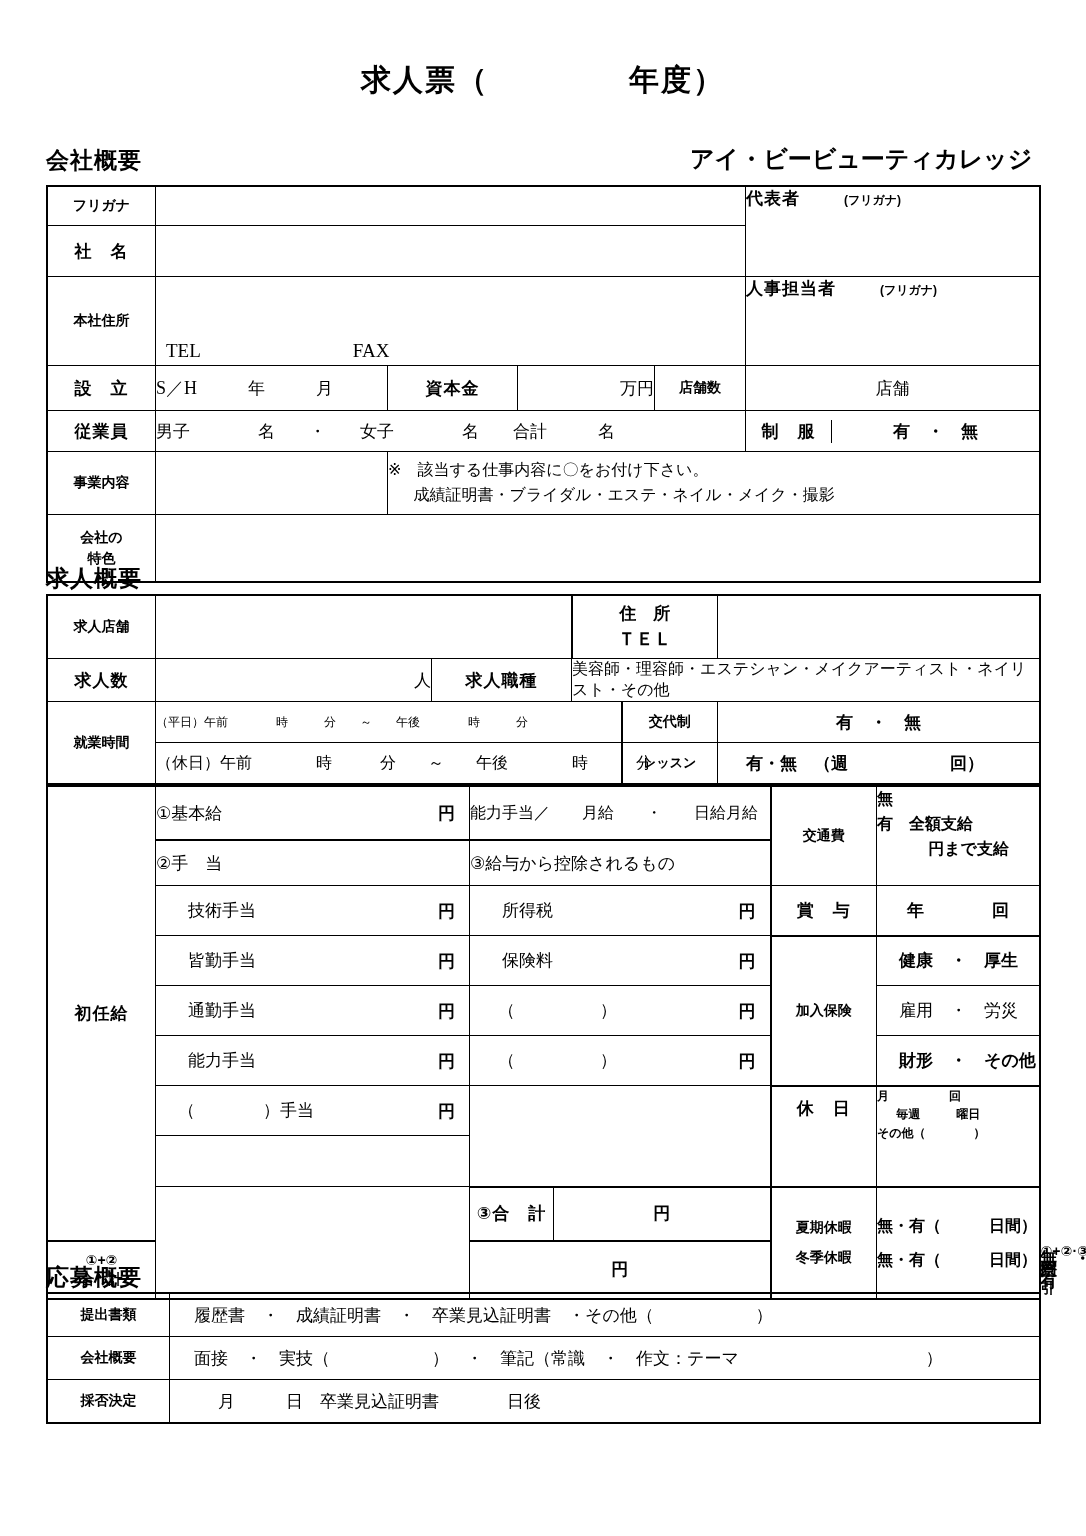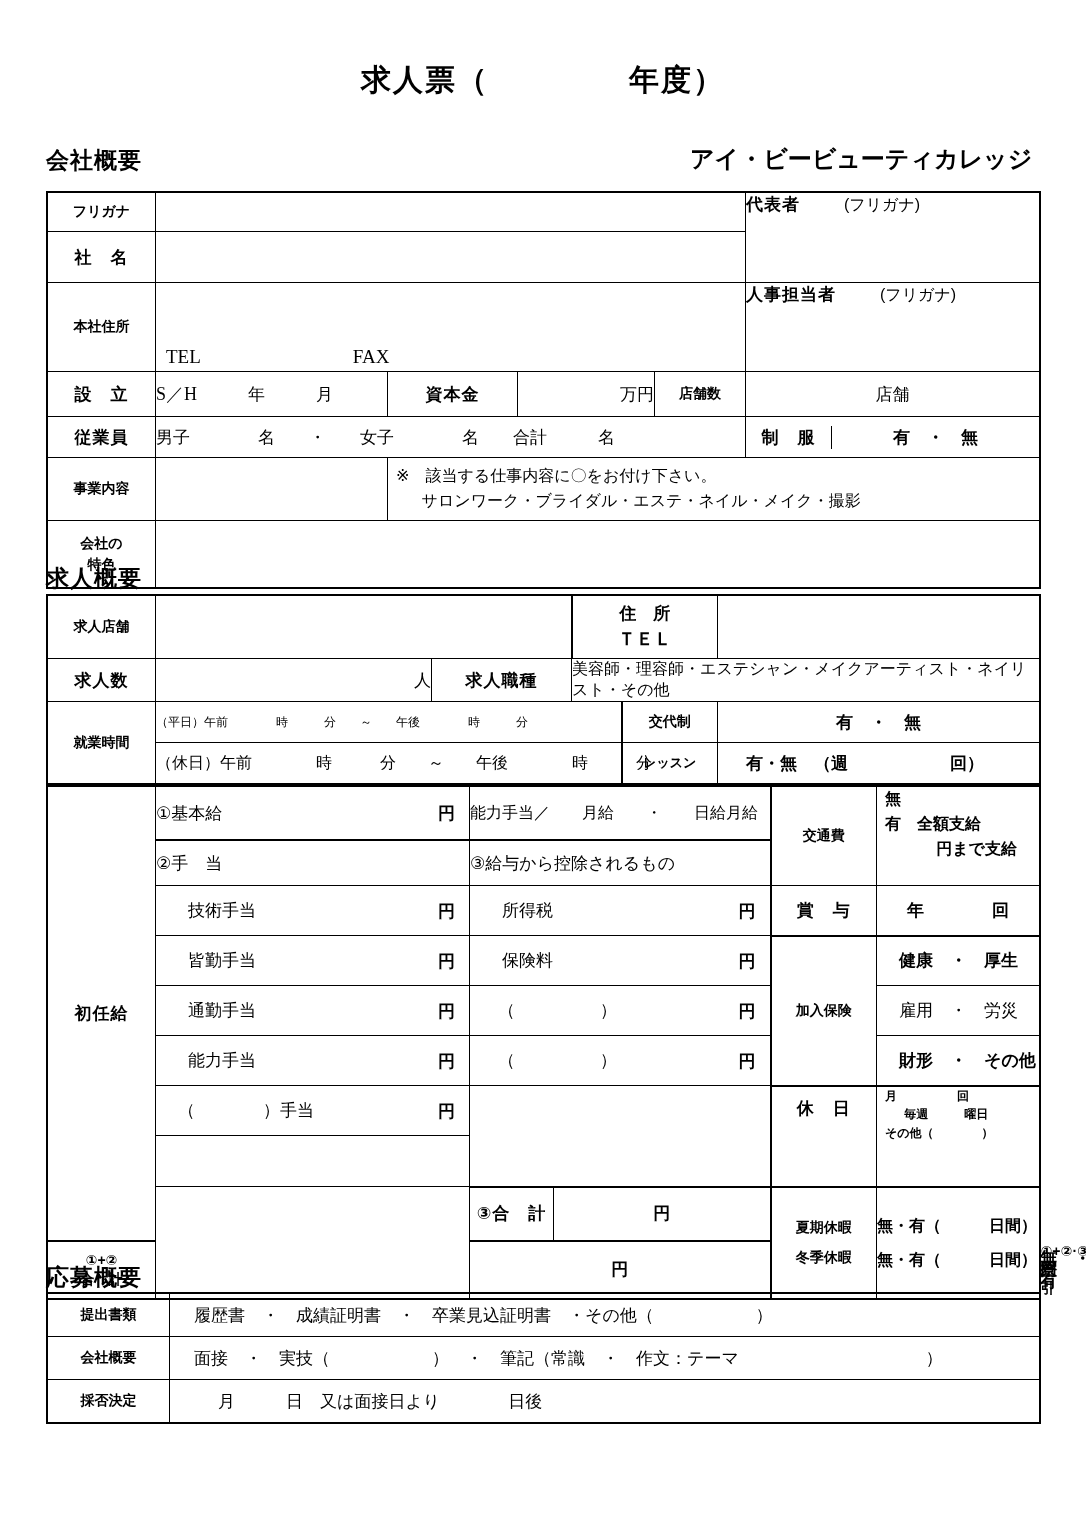--- a/index.html
+++ b/index.html
@@ -68,38 +68,38 @@
     font-size: 17px;
     letter-spacing: 1px;
   }
   .lbl-sm {
     text-align: center;
     font-weight: bold;
     font-size: 14px;
     letter-spacing: 0px;
   }
   .kana {
-    font-size: 16px;
-    font-weight: normal;
+    font-size: 12px;
+    font-weight: bold;
     padding-left: 44px;
   }
   .cellpad { padding: 3px 10px; }
   .ctr { text-align: center; }
   .lft { text-align: left; }
   .rgt { text-align: right; }
   .nw { white-space: nowrap; }
 
   .serif { font-family: "Liberation Serif", "DejaVu Serif", serif; }
 
   
   .frame-thick { outline: 2px solid #000; outline-offset: -1px; }
   .bold-t { border-top: 2px solid #000 !important; }
   .bold-l { border-left: 2px solid #000 !important; }
 
-  .stack { line-height: 1.55; margin-left: 8px; }
+  .stack { line-height: 1.55; }
   .row2 { line-height: 1.5; }
 
   .sp2 { display: inline-block; width: 2em; }
   .sp3 { display: inline-block; width: 3em; }
   .sp4 { display: inline-block; width: 4em; }
   .sp5 { display: inline-block; width: 5em; }
   .sp6 { display: inline-block; width: 6em; }
   .sp8 { display: inline-block; width: 8em; }
 
   .yen-right {
@@ -118,21 +118,21 @@
 
 <div class="page">
 
   <div class="doc-title">
     <span>求人票（</span><span class="gap"></span><span>年度）</span>
   </div>
 
   <div class="sec-head" style="left:46px; top:145px;">会社概要</div>
   <div class="org-name" style="left:690px; top:143px;">アイ・ビービューティカレッジ</div>
 
-  <table class="grid frame-thick" style="left:47px; top:192px; width:992px;">
+  <table class="grid frame-thick" style="left:47px; top:186px; width:992px;">
     <colgroup>
       <col style="width:108px">
       <col style="width:232px">
       <col style="width:130px">
       <col style="width:137px">
       <col style="width:91px">
       <col style="width:294px">
     </colgroup>
     <tbody>
 
@@ -192,21 +192,21 @@
             </table>
         </td>
       </tr>
 
       <tr>
         <td class="lbl-sm" style="height:62px;">事業内容</td>
         <td></td>
         <td colspan="4" class="cellpad">
           <div class="stack" style="font-size:16px;">
             <span class="inline-line">※　該当する仕事内容に〇をお付け下さい。</span>
-            <span class="inline-line indent1">サロンワーク・ブライダル・エステ・ネイル・メイク・撮影</span>
+            <span class="inline-line indent1">成績証明書・ブライダル・エステ・ネイル・メイク・撮影</span>
           </div>
         </td>
       </tr>
 
       <tr>
         <td class="lbl-sm" style="height:66px;">
           <div class="row2">
             <span class="inline-line">会社の</span>
             <span class="inline-line">特色</span>
           </div>
@@ -444,19 +444,19 @@
       <tr>
         <td class="lbl-sm" style="height:42px;">会社概要</td>
         <td class="cellpad lft nw" style="padding-left:24px;">
           <span>面接　・　実技（</span><span class="sp6"></span><span>）　・　筆記（常識　・　作文：テーマ</span><span class="sp8"></span><span class="sp3"></span><span>）</span>
         </td>
       </tr>
 
       <tr>
         <td class="lbl-sm" style="height:42px;">採否決定</td>
         <td class="cellpad lft nw" style="padding-left:48px;">
-          <span>月</span><span class="sp3"></span><span>日　又は面接日より</span><span class="sp4"></span><span>日後</span>
+          <span>月</span><span class="sp3"></span><span>日　卒業見込証明書</span><span class="sp4"></span><span>日後</span>
         </td>
       </tr>
     </tbody>
   </table>
 
 </div>
 
 </body></html>

